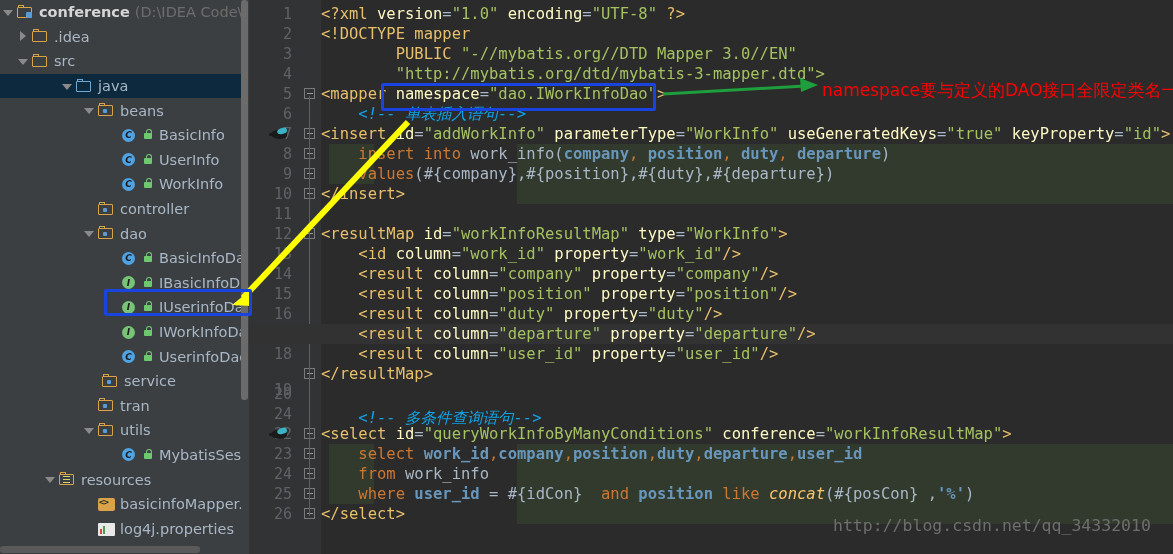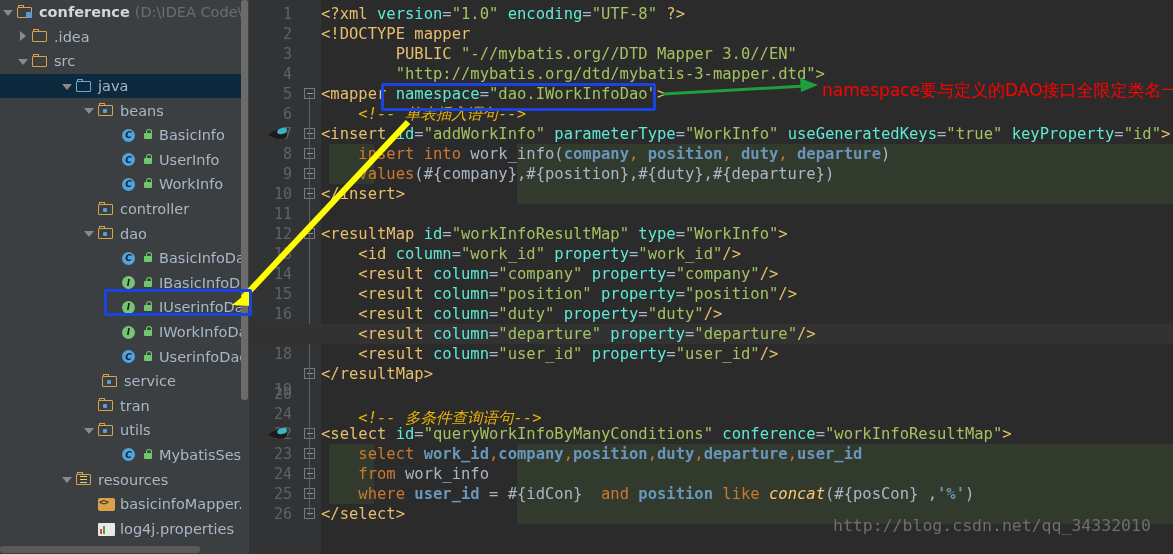--- a/index.html
+++ b/index.html
@@ -73,23 +73,23 @@
   .birdico .beak{position:absolute;left:-2px;top:6px;width:5px;height:3px;background:#1a1a1a;border-radius:2px;}
 
   #codearea{position:absolute;left:72px;top:0;right:0;height:554px;}
   .cline{position:absolute;left:0;height:20px;line-height:20px;white-space:pre;
       font-family:"DejaVu Sans Mono",monospace;font-size:15.5px;color:#a9b7c6;}
   .greenblk{position:absolute;background:#323a2e;}
   .curline{position:absolute;left:0;right:0;height:20px;background:#323232;}
 
   
   .t-tag{color:#e8bf6a;}
-  .t-attr{color:#5eead4;}
+  .t-attr{color:#fef9c3;}
   .t-val{color:#a5c261;}
-  .t-cmt{color:#eab308;font-style:italic;}
+  .t-cmt{color:#0ea5e9;font-style:italic;}
   .t-kw{color:#cc7832;}
   .t-plain{color:#a9b7c6;}
   .t-ident{color:#6897bb;font-weight:bold;}
   .t-fn{color:#ffc66d;font-style:italic;}
   .t-punc{color:#a9b7c6;}
 
   
   .box-blue{position:absolute;border:3px solid #1a44e0;border-radius:2px;box-sizing:border-box;pointer-events:none;}
   #ann-text{position:absolute;color:#ff0000;font-family:"DejaVu Sans",sans-serif;font-size:17px;white-space:nowrap;}
   #watermark{position:absolute;color:#6e6e6e;font-family:"DejaVu Sans Mono",monospace;font-size:16.5px;white-space:nowrap;}
@@ -232,21 +232,21 @@
           <span class="lbl">utils</span>
         </div>
         <div class="row" style="padding-left: 106px;">
           <span class="arrow none"></span>
           <span class="ico cls">
             <i class="circ c">C</i>
           </span>
           <span class="lock"></span>
           <span class="lbl">MybatisSession</span>
         </div>
-        <div class="row" style="padding-left: 62px;">
+        <div class="row" style="padding-left: 45px;">
           <span class="arrow down"></span>
           <span class="ico folder">
             <i class="bars"></i>
           </span>
           <span class="lbl">resources</span>
         </div>
         <div class="row" style="padding-left: 84px;">
           <span class="arrow none"></span>
           <span class="ico xml"></span>
           <span class="lbl">basicinfoMapper.xml</span>

